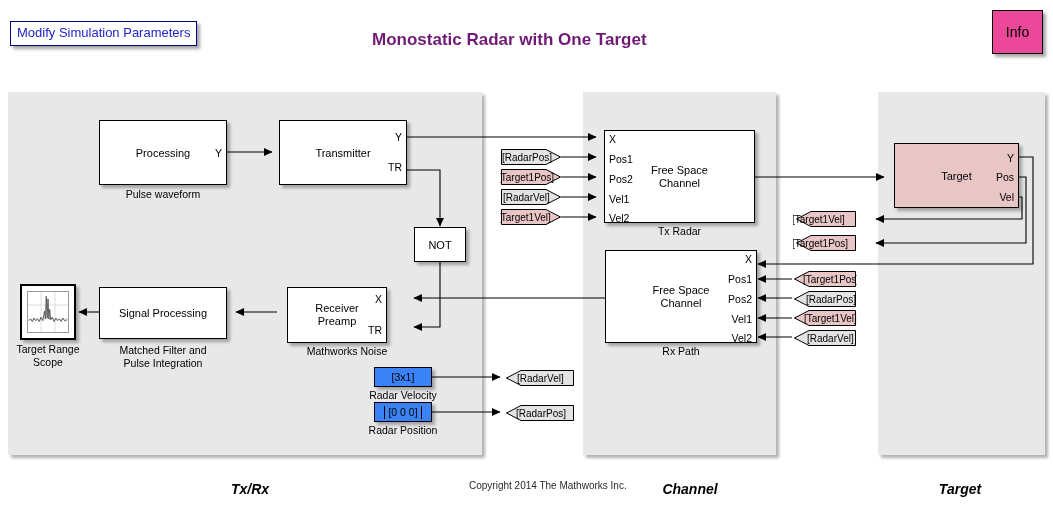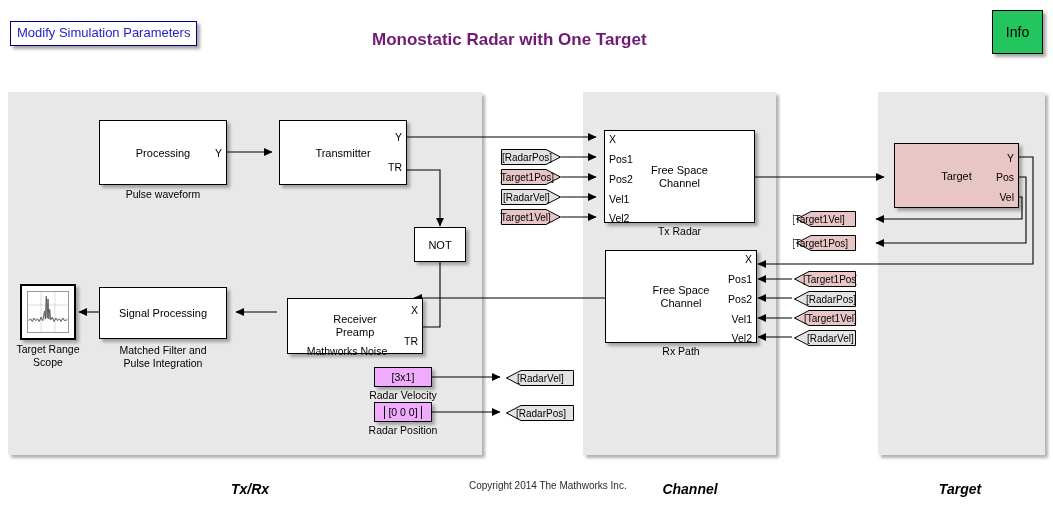--- a/index.html
+++ b/index.html
@@ -22,21 +22,21 @@
     line-height:18px;
     padding:2px 6px 3px 6px;
     white-space:nowrap;
     box-shadow:3px 3px 3px rgba(0,0,0,.35);
     font-family:"Liberation Sans", sans-serif;
   }
   .info-btn{
     position:absolute;
     box-sizing:border-box;
     border:1px solid #000000;
-    background:#22c55e;
+    background:#ec4899;
     color:#000000;
     font-size:14px;
     display:flex;align-items:center;justify-content:center;
     box-shadow:3px 3px 3px rgba(0,0,0,.35);
   }
   .page-title{
     position:absolute;
     font-size:17px;
     font-weight:bold;
     color:#701a75;
@@ -120,21 +120,21 @@
   .scope-inner{
     position:absolute;left:5px;top:5px;right:5px;bottom:5px;
     border:1px solid #9a9a9a;
     background:#ffffff;
     overflow:hidden;
   }
   .const-blk{
     position:absolute;
     box-sizing:border-box;
     border:1px solid #000;
-    background:#f0abfc;
+    background:#3b82f6;
     box-shadow:3px 3px 3px rgba(0,0,0,.30);
     display:flex;align-items:center;justify-content:center;
     font-size:10.5px;
     color:#000;
   }
 </style>
 </head>
 <body>
 
 <svg id="canvas" viewBox="0 0 1053 513" xmlns="http://www.w3.org/2000/svg">
@@ -222,21 +222,21 @@
 <div class="blk" style="left:414px;top:227px;width:52px;height:35px;">
   <div class="blk-title">NOT</div>
 </div>
 
 <div class="blk" style="left:99px;top:287px;width:128px;height:52px;">
   <div class="blk-title">Signal Processing</div>
 </div>
 <div class="caption" style="left:83px;top:344px;width:160px;white-space:pre-line;">Matched Filter and
 Pulse Integration</div>
 
-<div class="blk" style="left:287px;top:298px;width:136px;height:56px;">
+<div class="blk" style="left:287px;top:287px;width:100px;height:56px;">
   <div class="blk-title" style="white-space:pre-line;">Receiver
 Preamp</div>
   <div class="port r" style="top:6px;">X</div>
   <div class="port r" style="bottom:6px;">TR</div>
 </div>
 <div class="caption" style="left:287px;top:345px;width:120px;">Mathworks Noise</div>
 
 <div class="scope-frame" style="left:20px;top:284px;width:56px;height:56px;">
   <div class="scope-inner">
     <svg viewBox="0 0 46 46" width="100%" height="100%" preserveAspectRatio="none">

